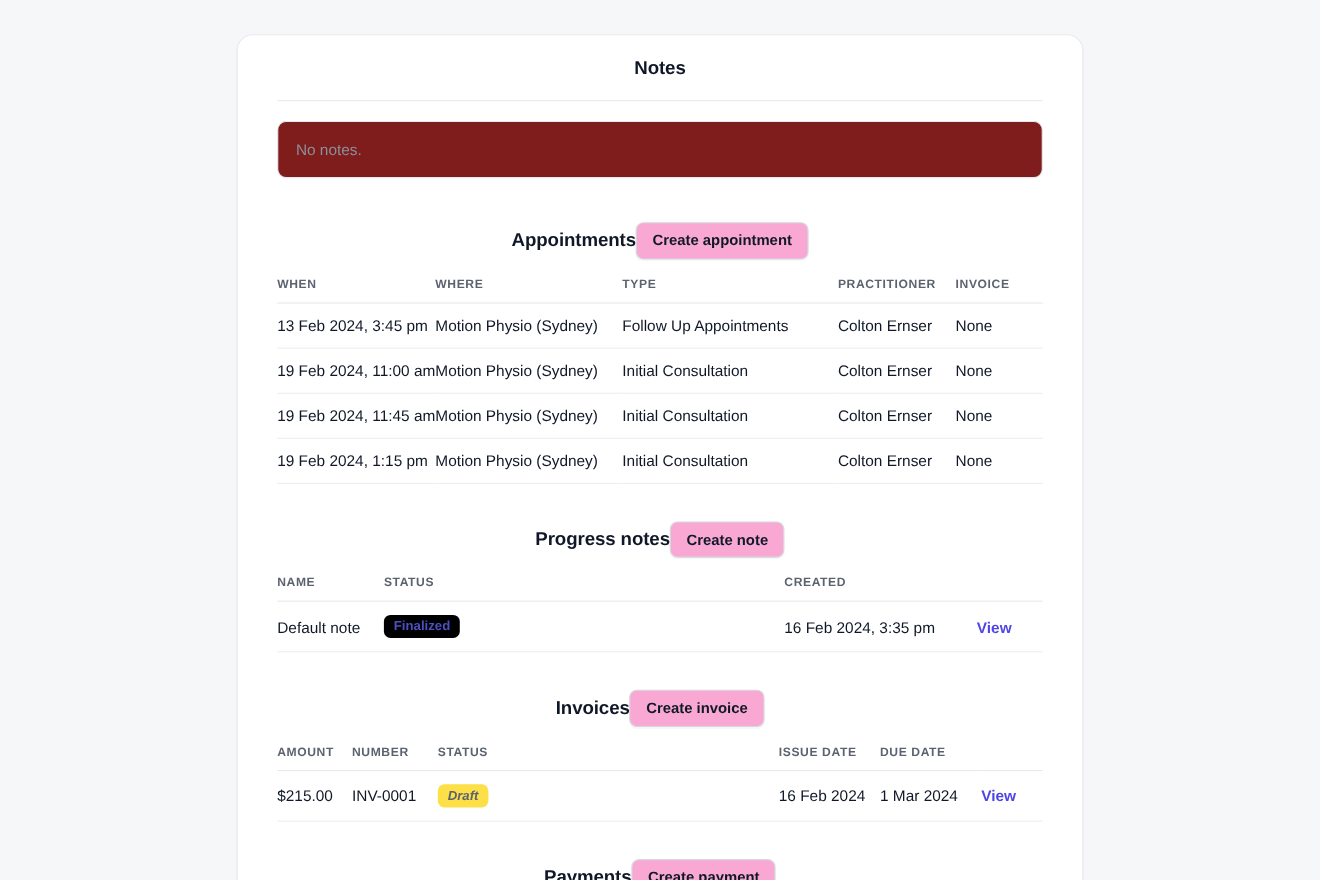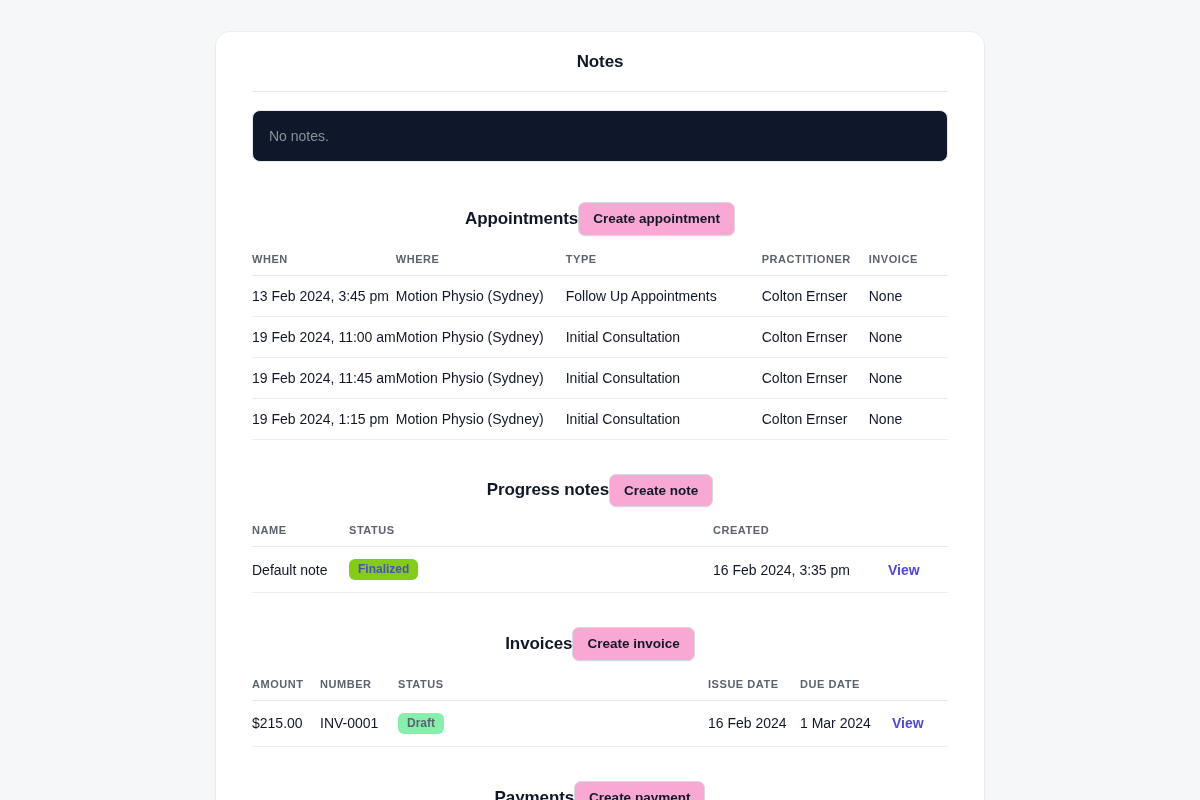--- a/index.html
+++ b/index.html
@@ -57,21 +57,21 @@
     line-height: 1;
   }
 
   .rule {
     height: 1px;
     background: #e7e9ee;
     width: 100%;
   }
 
   .empty-box {
-    background: #0f172a;
+    background: #7f1d1d;
     border: 1px solid #e7e9ee;
     border-radius: 8px;
     padding: 17px 16px;
     font-size: 14px;
     color: #8a9099;
   }
 
   table {
     width: 100%;
     border-collapse: collapse;
@@ -99,26 +99,27 @@
 
   .badge {
     display: inline-block;
     padding: 4px 9px;
     border-radius: 6px;
     font-size: 12px;
     font-weight: 600;
     line-height: 1.1;
   }
   .badge-finalized {
-    background: #84cc16;
+    background: #000000;
     color: #4a50c4;
   }
   .badge-draft {
-    background: #86efac;
+    background: #fde047;
     color: #5c6370;
+    font-style: italic;
   }
 
   .link {
     color: #4f46e5;
     font-weight: 600;
     font-size: 14px;
     text-decoration: none;
     cursor: pointer;
   }
 

